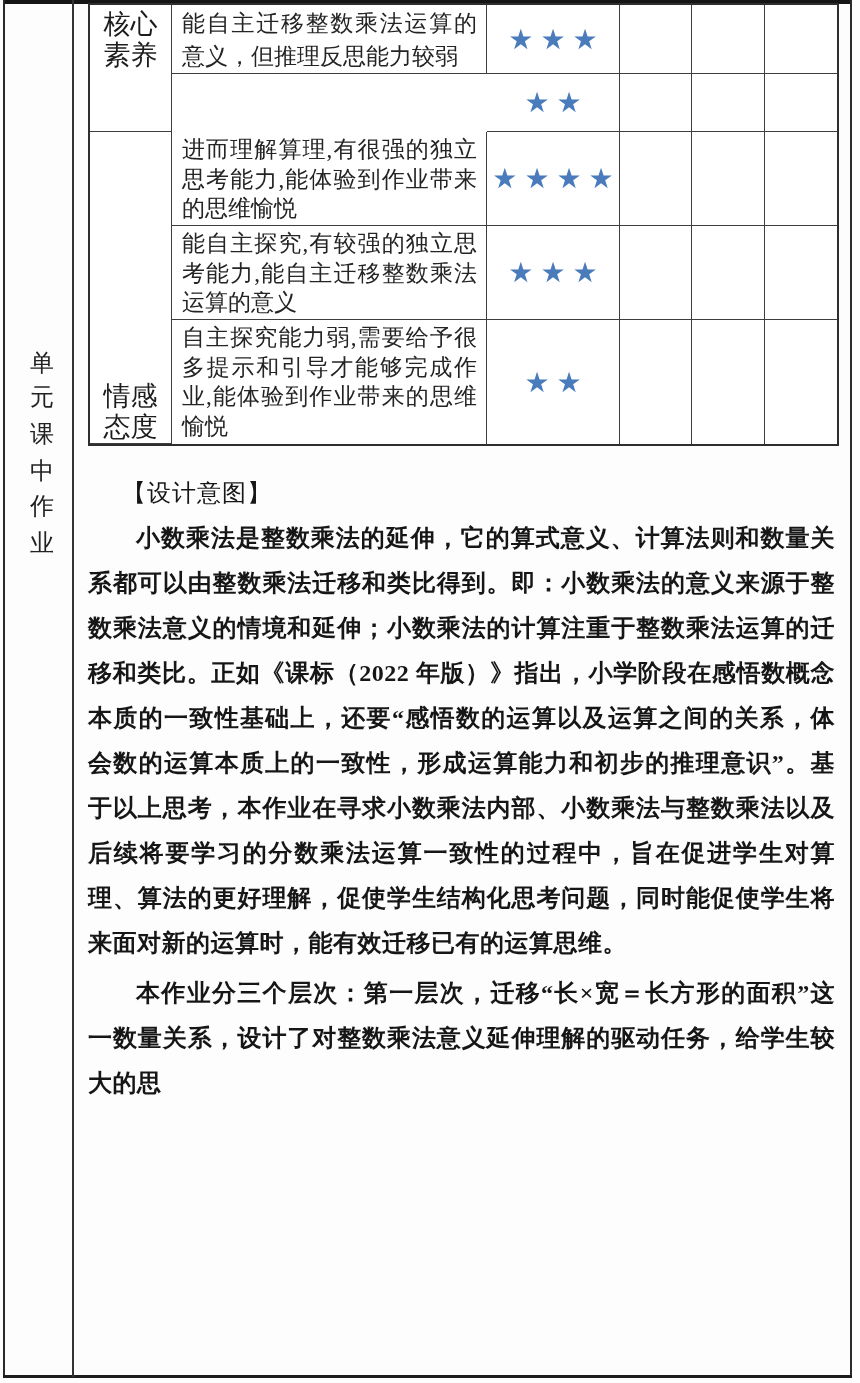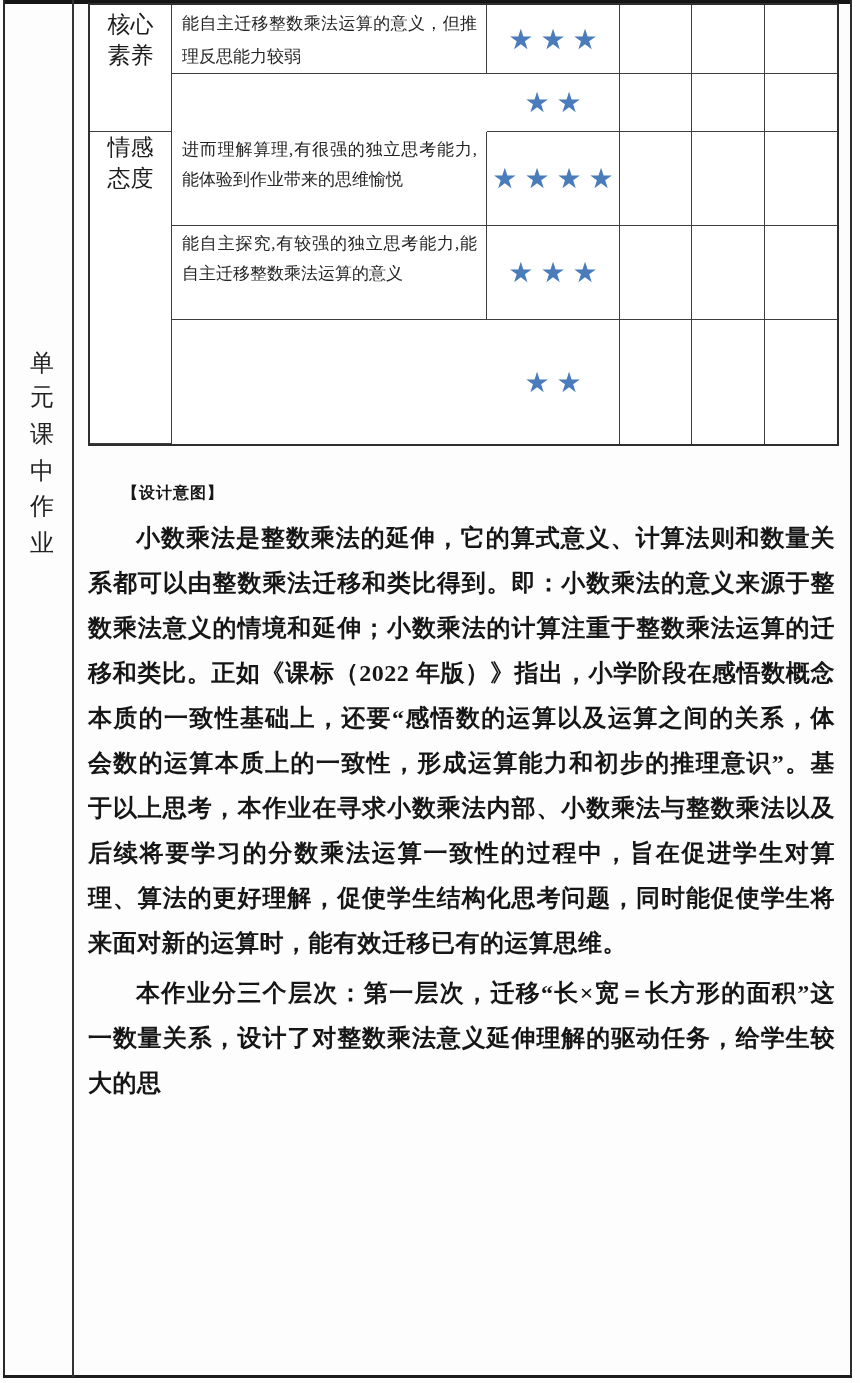--- a/index.html
+++ b/index.html
@@ -27,48 +27,48 @@
     display: grid;
     grid-template-columns: 82px 315px 133px 72px 73px 72px;
     grid-template-rows: 69px 58px 94px 94px 124px;
     border: 2px solid #2e2e2e;
     background: #fff;
   }
   .cell { border-right: 1.5px solid #3e3e3e; border-bottom: 1.5px solid #3e3e3e; }
   .cell.last-col { border-right: none; }
   .cell.last-row { border-bottom: none; }
 
-  .cat-cell { grid-column: 1; display: flex; justify-content: center; font-size: 23px; line-height: 31px; }
+  .cat-cell { grid-column: 1; display: flex; justify-content: center; font-size: 27px; line-height: 31px; }
   .cat-cell .cat-text { display: inline-block; width: 2em; text-align: center; }
   .cat-top { grid-row: 1 / 3; align-items: flex-start; padding-top: 4px; }
-  .cat-mid { grid-row: 3 / 6; align-items: flex-start; }
+  .cat-mid { grid-row: 3 / 6; align-items: flex-end; }
 
   .desc-cell {
     grid-column: 2; padding: 3px 9px 2px 10px;
-    font-size: 17px; line-height: 29.5px; text-align: justify;
+    font-size: 23px; line-height: 29.5px; text-align: justify;
     color: #242424;
   }
   .desc-cell.r1 { line-height: 33px; padding-top: 2px; }
 
   .stars-cell {
     grid-column: 3; display: flex; align-items: center; justify-content: center;
     font-family: "DejaVu Sans", sans-serif;
     font-size: 28px; letter-spacing: 7px; text-indent: 7px;
     white-space: nowrap; overflow: hidden;
   }
   .empty-cell { background: #fff; }
 
   
   .design {
     position: absolute; left: 88px; top: 442px; width: 747px;
     font-size: 24px; color: #161616;
   }
   .design-heading {
     margin-top: 33px; margin-left: 34px;
-    font-weight: bold; font-size: 16px; line-height: 36px;
+    font-weight: normal; font-size: 24px; line-height: 36px;
     letter-spacing: 1px;
   }
   .design p {
     margin-top: 5px;
     text-indent: 2em; text-align: justify;
     line-height: 45px; letter-spacing: 0.5px; font-weight: bold;
   }
 </style>
 </head>
 <body>
@@ -106,20 +106,21 @@
   <div class="cell empty-cell" style="grid-row:3;grid-column:4"></div>
   <div class="cell empty-cell" style="grid-row:3;grid-column:5"></div>
   <div class="cell empty-cell last-col" style="grid-row:3;grid-column:6"></div>
 
   <div class="cell desc-cell" style="grid-row:4">能自主探究,有较强的独立思考能力,能自主迁移整数乘法运算的意义</div>
   <div class="cell stars-cell" style="grid-row: 4; color: rgb(74, 124, 187);">★★★</div>
   <div class="cell empty-cell" style="grid-row:4;grid-column:4"></div>
   <div class="cell empty-cell" style="grid-row:4;grid-column:5"></div>
   <div class="cell empty-cell last-col" style="grid-row:4;grid-column:6"></div>
 
+  <div class="cell desc-cell last-row" style="grid-row:5">自主探究能力弱,需要给予很多提示和引导才能够完成作业,能体验到作业带来的思维愉悦</div>
   <div class="cell stars-cell last-row" style="grid-row: 5; color: rgb(74, 124, 187);">★★</div>
   <div class="cell empty-cell last-row" style="grid-row:5;grid-column:4"></div>
   <div class="cell empty-cell last-row" style="grid-row:5;grid-column:5"></div>
   <div class="cell empty-cell last-col last-row" style="grid-row:5;grid-column:6"></div>
 </div>
 
 <div class="design">
   <div class="design-heading">【设计意图】</div>
   <p>小数乘法是整数乘法的延伸，它的算式意义、计算法则和数量关系都可以由整数乘法迁移和类比得到。即：小数乘法的意义来源于整数乘法意义的情境和延伸；小数乘法的计算注重于整数乘法运算的迁移和类比。正如《课标（2022 年版）》指出，小学阶段在感悟数概念本质的一致性基础上，还要“感悟数的运算以及运算之间的关系，体会数的运算本质上的一致性，形成运算能力和初步的推理意识”。基于以上思考，本作业在寻求小数乘法内部、小数乘法与整数乘法以及后续将要学习的分数乘法运算一致性的过程中，旨在促进学生对算理、算法的更好理解，促使学生结构化思考问题，同时能促使学生将来面对新的运算时，能有效迁移已有的运算思维。</p>
   <p>本作业分三个层次：第一层次，迁移“长×宽＝长方形的面积”这一数量关系，设计了对整数乘法意义延伸理解的驱动任务，给学生较大的思</p>

